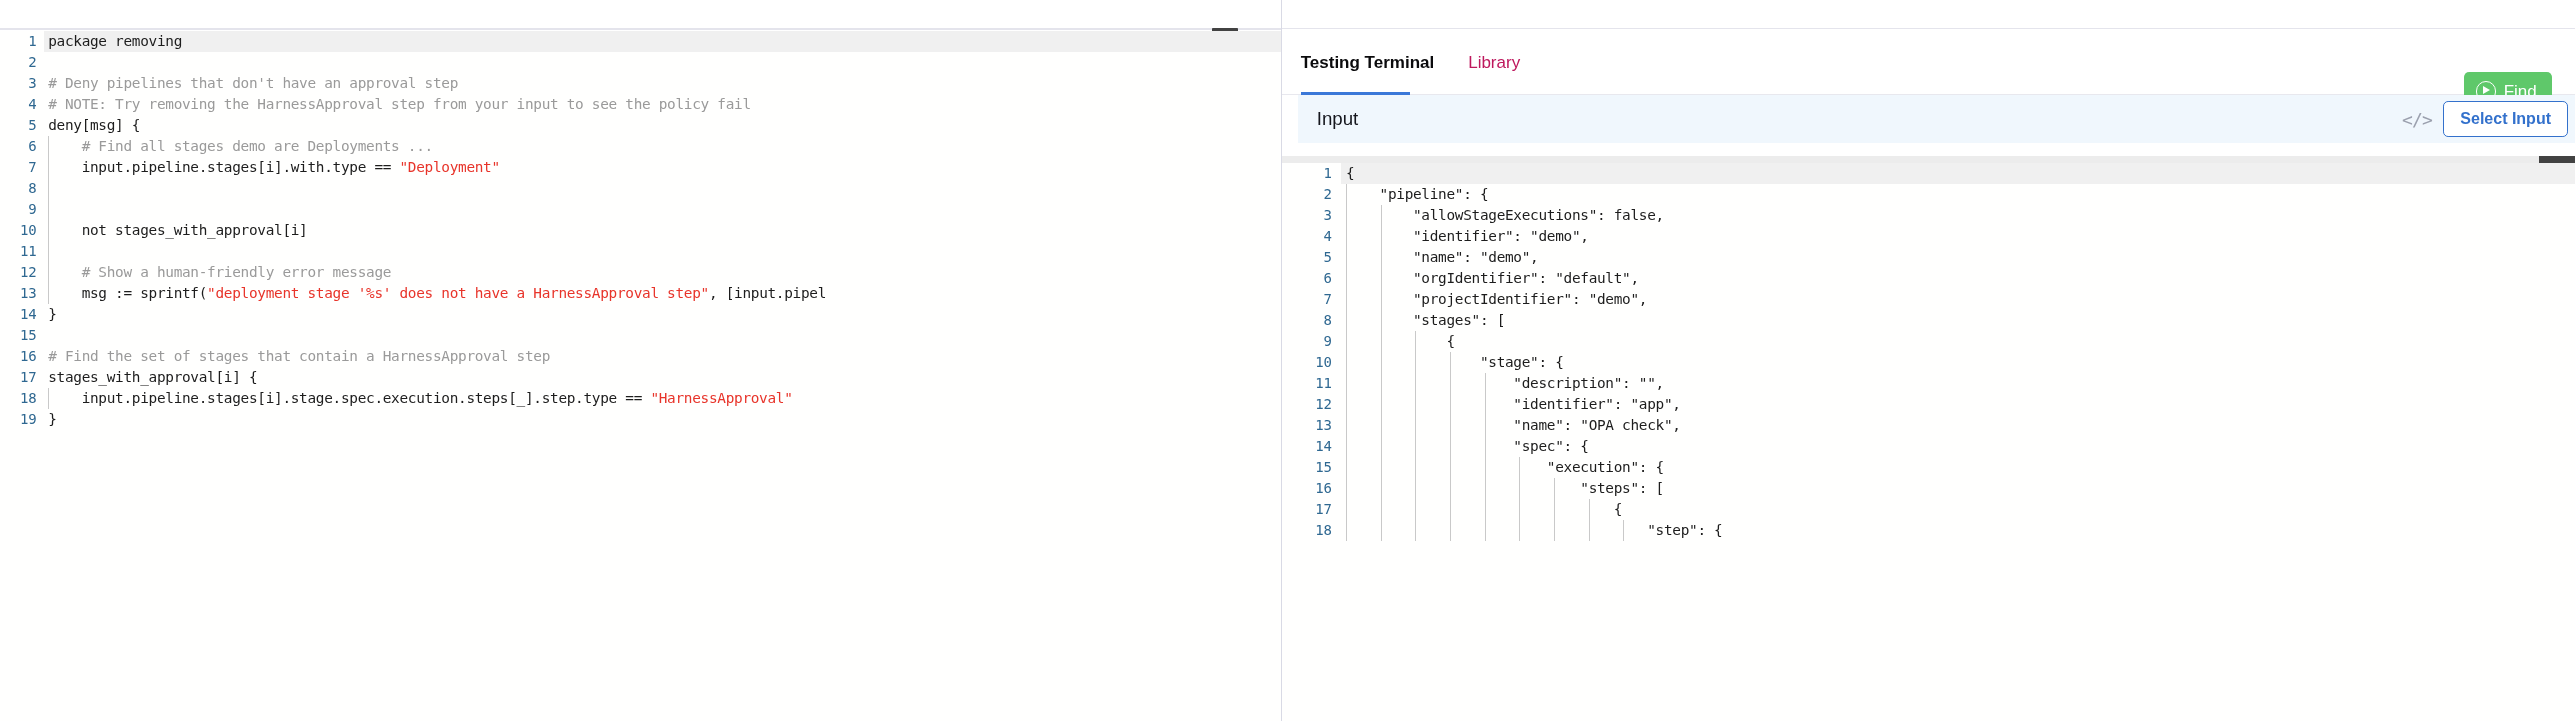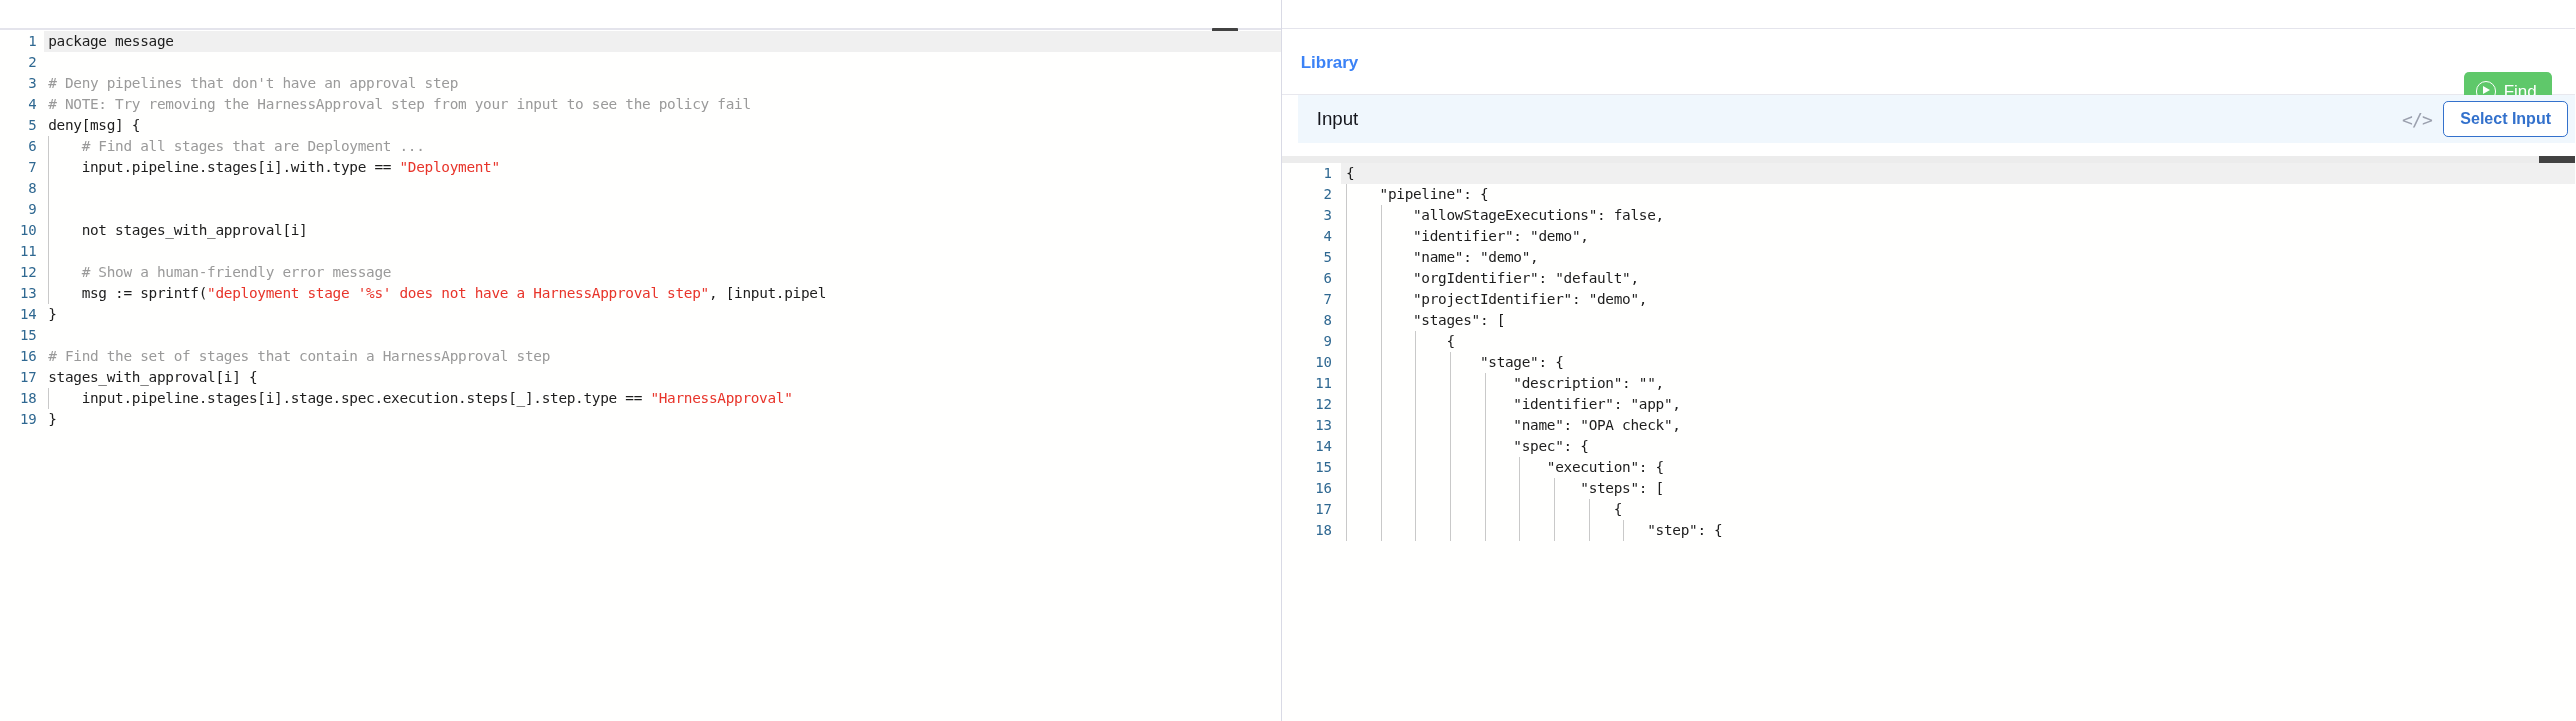--- a/index.html
+++ b/index.html
@@ -135,23 +135,22 @@
     height: 65px;
     gap: 0px;
   }
   .tab {
     position: relative;
     height: 65px;
     display: flex;
     align-items: center;
     padding: 0 15.3px;
     font-size: 17px;
-    color: #3b82f6;
+    color: #be185d;
     cursor: pointer;
-    font-weight: bold;
   }
   .tab:first-child { padding-left: 0; padding-right: 18.7px; }
   .tab.active {
     color: #0b0b0d;
     font-weight: bold;
   }
   .tab.active::after {
     content: "";
     position: absolute;
     left: 0; bottom: 0;
@@ -291,26 +290,26 @@
 </head>
 <body>
 
 <div class="app">
 
   <div class="left-pane">
     <div class="left-topstrip"></div>
     <div class="left-topstrip-rule"></div>
     <div class="code-hscroll"></div>
     <div class="code-area" id="code-area">
-        <div class="code-line active"><div class="ln">1</div><div class="code-text-wrap"><span class="kw">package message</span></div></div>
+        <div class="code-line active"><div class="ln">1</div><div class="code-text-wrap"><span class="kw">package removing</span></div></div>
         <div class="code-line"><div class="ln">2</div><div class="code-text-wrap"></div></div>
         <div class="code-line"><div class="ln">3</div><div class="code-text-wrap"><span class="cmt"># Deny pipelines that don't have an approval step</span></div></div>
         <div class="code-line"><div class="ln">4</div><div class="code-text-wrap"><span class="cmt"># NOTE: Try removing the HarnessApproval step from your input to see the policy fail</span></div></div>
         <div class="code-line"><div class="ln">5</div><div class="code-text-wrap"><span class="kw">deny[msg] {</span></div></div>
-        <div class="code-line"><div class="ln">6</div><div class="code-text-wrap"><span class="igd" style="left: 4.2px;"></span><span class="cmt">    # Find all stages that are Deployment ...</span></div></div>
+        <div class="code-line"><div class="ln">6</div><div class="code-text-wrap"><span class="igd" style="left: 4.2px;"></span><span class="cmt">    # Find all stages demo are Deployments ...</span></div></div>
         <div class="code-line"><div class="ln">7</div><div class="code-text-wrap"><span class="igd" style="left: 4.2px;"></span><span class="kw">    input.pipeline.stages[i].with.type == </span><span class="str">"Deployment"</span></div></div>
         <div class="code-line"><div class="ln">8</div><div class="code-text-wrap"><span class="igd" style="left: 4.2px;"></span></div></div>
         <div class="code-line"><div class="ln">9</div><div class="code-text-wrap"><span class="igd" style="left: 4.2px;"></span></div></div>
         <div class="code-line"><div class="ln">10</div><div class="code-text-wrap"><span class="igd" style="left: 4.2px;"></span><span class="kw">    not stages_with_approval[i]</span></div></div>
         <div class="code-line"><div class="ln">11</div><div class="code-text-wrap"><span class="igd" style="left: 4.2px;"></span></div></div>
         <div class="code-line"><div class="ln">12</div><div class="code-text-wrap"><span class="igd" style="left: 4.2px;"></span><span class="cmt">    # Show a human-friendly error message</span></div></div>
         <div class="code-line"><div class="ln">13</div><div class="code-text-wrap"><span class="igd" style="left: 4.2px;"></span><span class="kw">    msg := sprintf(</span><span class="str">"deployment stage '%s' does not have a HarnessApproval step"</span><span class="kw">, [input.pipel</span></div></div>
         <div class="code-line"><div class="ln">14</div><div class="code-text-wrap"><span class="kw">}</span></div></div>
         <div class="code-line"><div class="ln">15</div><div class="code-text-wrap"></div></div>
         <div class="code-line"><div class="ln">16</div><div class="code-text-wrap"><span class="cmt"># Find the set of stages that contain a HarnessApproval step</span></div></div>
@@ -318,20 +317,23 @@
         <div class="code-line"><div class="ln">18</div><div class="code-text-wrap"><span class="igd" style="left: 4.2px;"></span><span class="kw">    input.pipeline.stages[i].stage.spec.execution.steps[_].step.type == </span><span class="str">"HarnessApproval"</span></div></div>
         <div class="code-line"><div class="ln">19</div><div class="code-text-wrap"><span class="kw">}</span></div></div>
       </div>
   </div>
 
   <div class="right-pane">
     <div class="rp-topstrip"></div>
 
     <div class="tabbar">
       <div class="tabs" id="tabs">
+          <div class="tab active">
+            <span>Testing Terminal</span>
+          </div>
           <div class="tab">
             <span>Library</span>
           </div>
         </div>
       <button class="test-btn">
         <span class="play-ring"></span>
         <span>Find</span>
       </button>
     </div>
 

